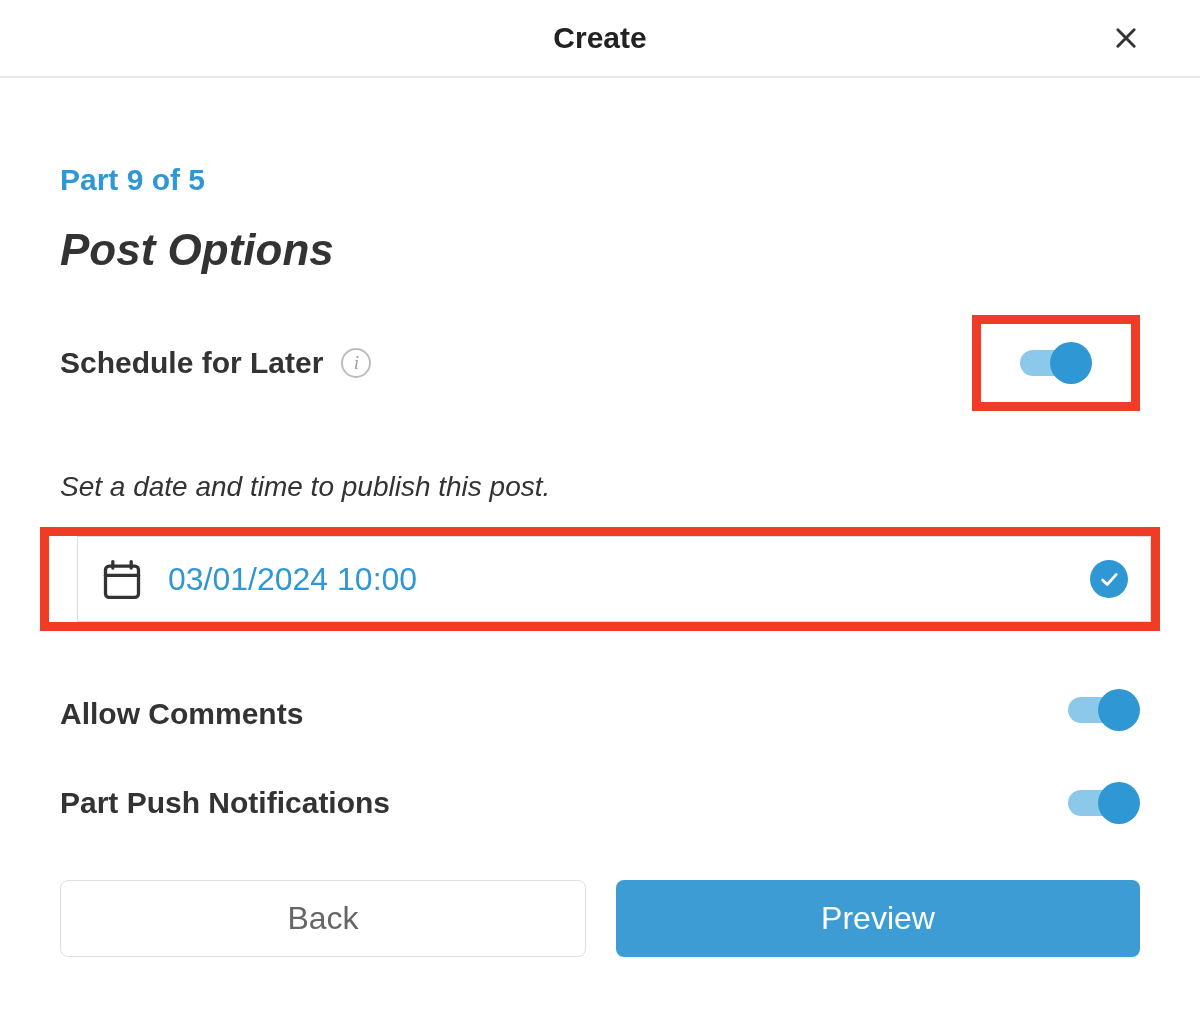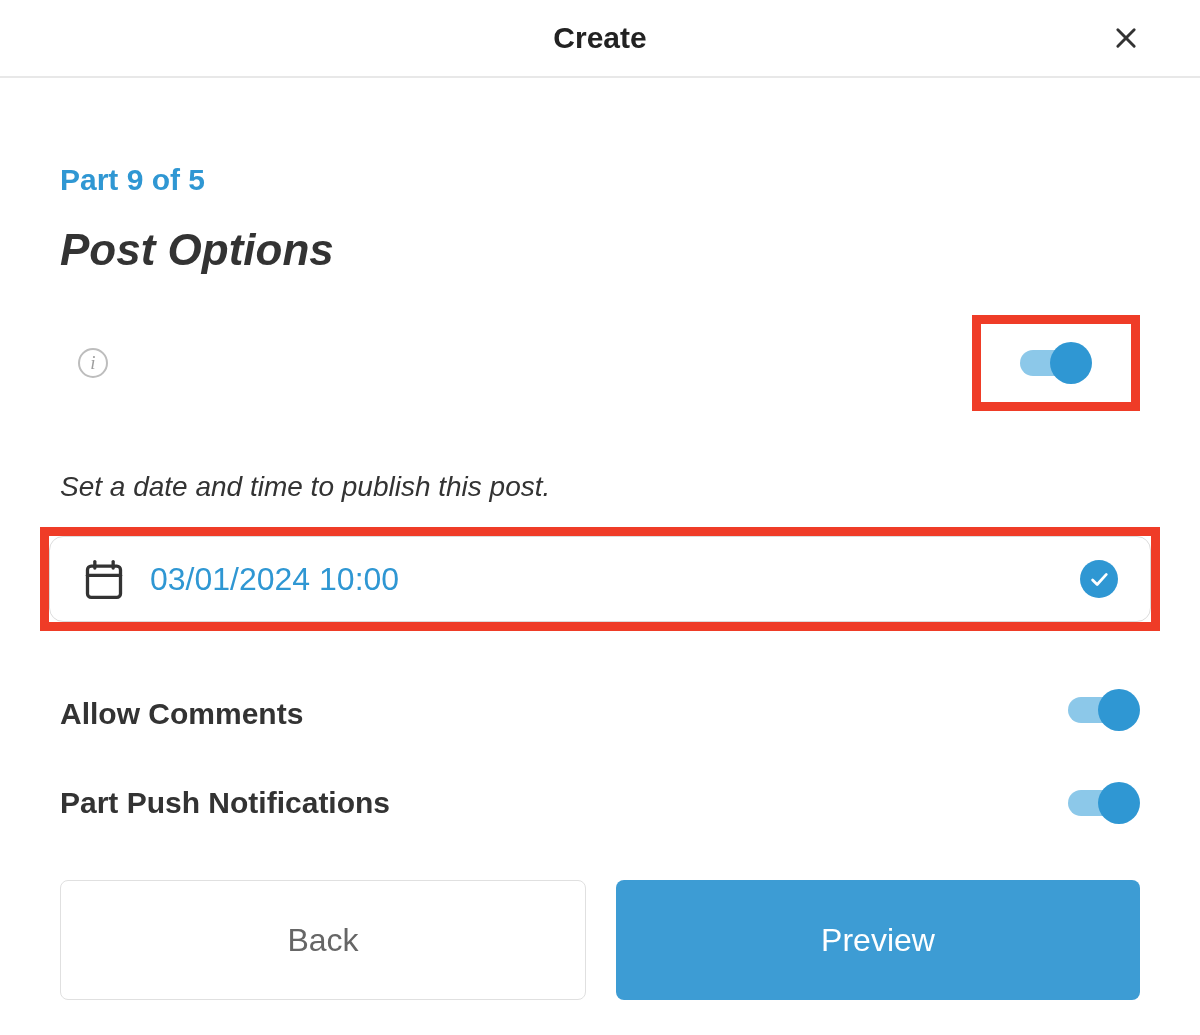--- a/index.html
+++ b/index.html
@@ -130,26 +130,27 @@
       font-weight: 400;
       font-style: italic;
     }
     .date-box {
       border: 9px solid #ef3c27;
       margin-left: -20px;
       margin-right: -20px;
       margin-bottom: 58px;
     }
     .date-box-inner {
-      padding: 20px 32px;
+      padding: 20px 22px;
       display: flex;
       align-items: center;
       justify-content: space-between;
       border: 1px solid #dcdcdc;
-      border-radius: 14px;
+      border-radius: 0;
+      margin-left: 28px;
     }
     .date-left {
       display: flex;
       align-items: center;
     }
     .calendar-icon {
       width: 44px;
       height: 44px;
       margin-right: 24px;
       flex-shrink: 0;
@@ -184,21 +185,21 @@
       align-items: center;
       justify-content: space-between;
       margin-bottom: 56px;
     }
     .button-row {
       display: flex;
       gap: 30px;
     }
     .btn {
       flex: 1;
-      height: 120px;
+      height: 77px;
       border-radius: 8px;
       font-size: 32px;
       font-weight: 500;
       cursor: pointer;
       border: none;
       display: flex;
       align-items: center;
       justify-content: center;
     }
     .btn-back {
@@ -223,20 +224,21 @@
     </svg>
   </div>
 </div>
 
 <div class="content">
   <div class="step-label">Part 9 of 5</div>
   <h1 class="page-title">Post Options</h1>
 
   <div class="schedule-row">
     <div class="row-label">
+      <span>Schedule for Later</span>
       <span class="info-icon">i</span>
     </div>
     <div class="highlight-box toggle-box">
       <div class="toggle">
         <div class="toggle-track"></div>
         <div class="toggle-knob"></div>
       </div>
     </div>
   </div>
 

